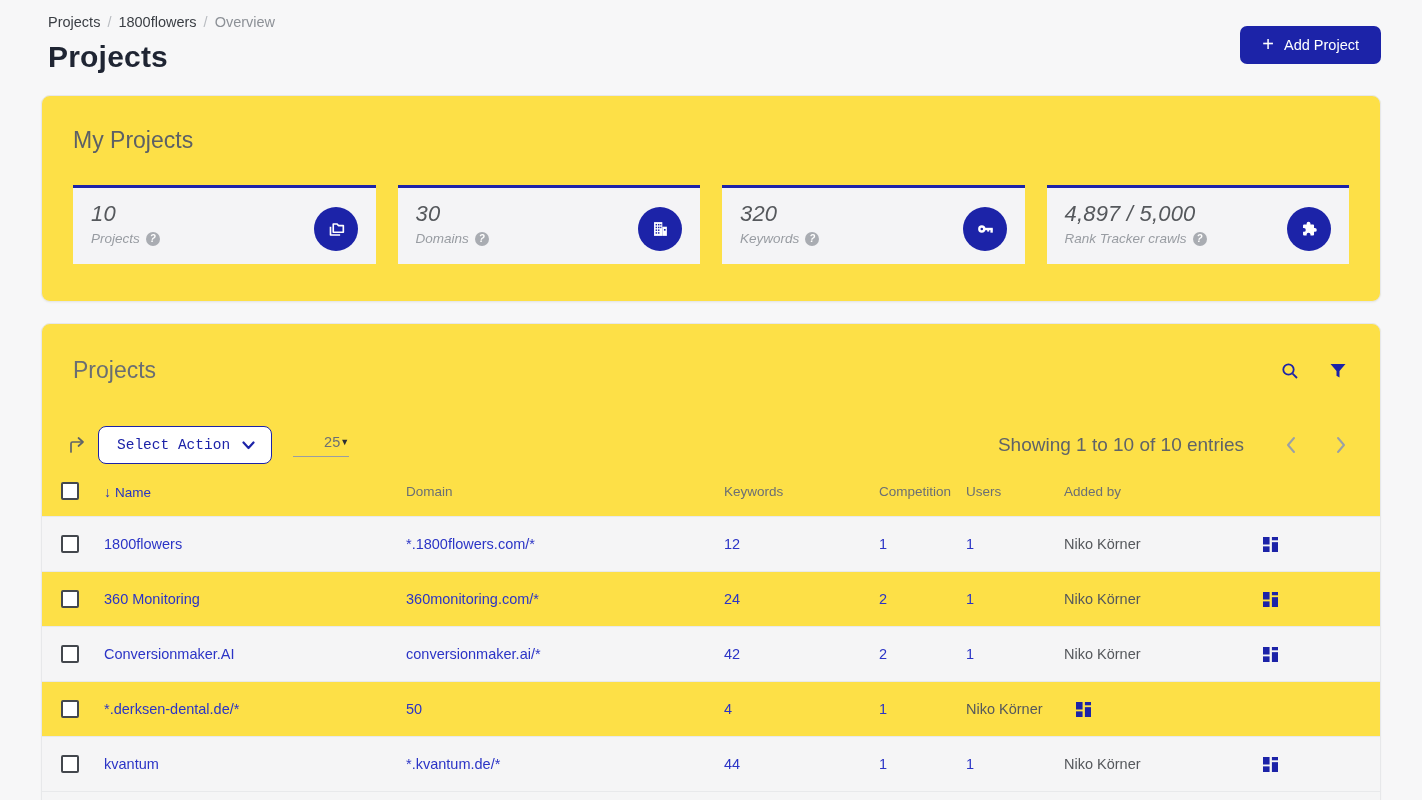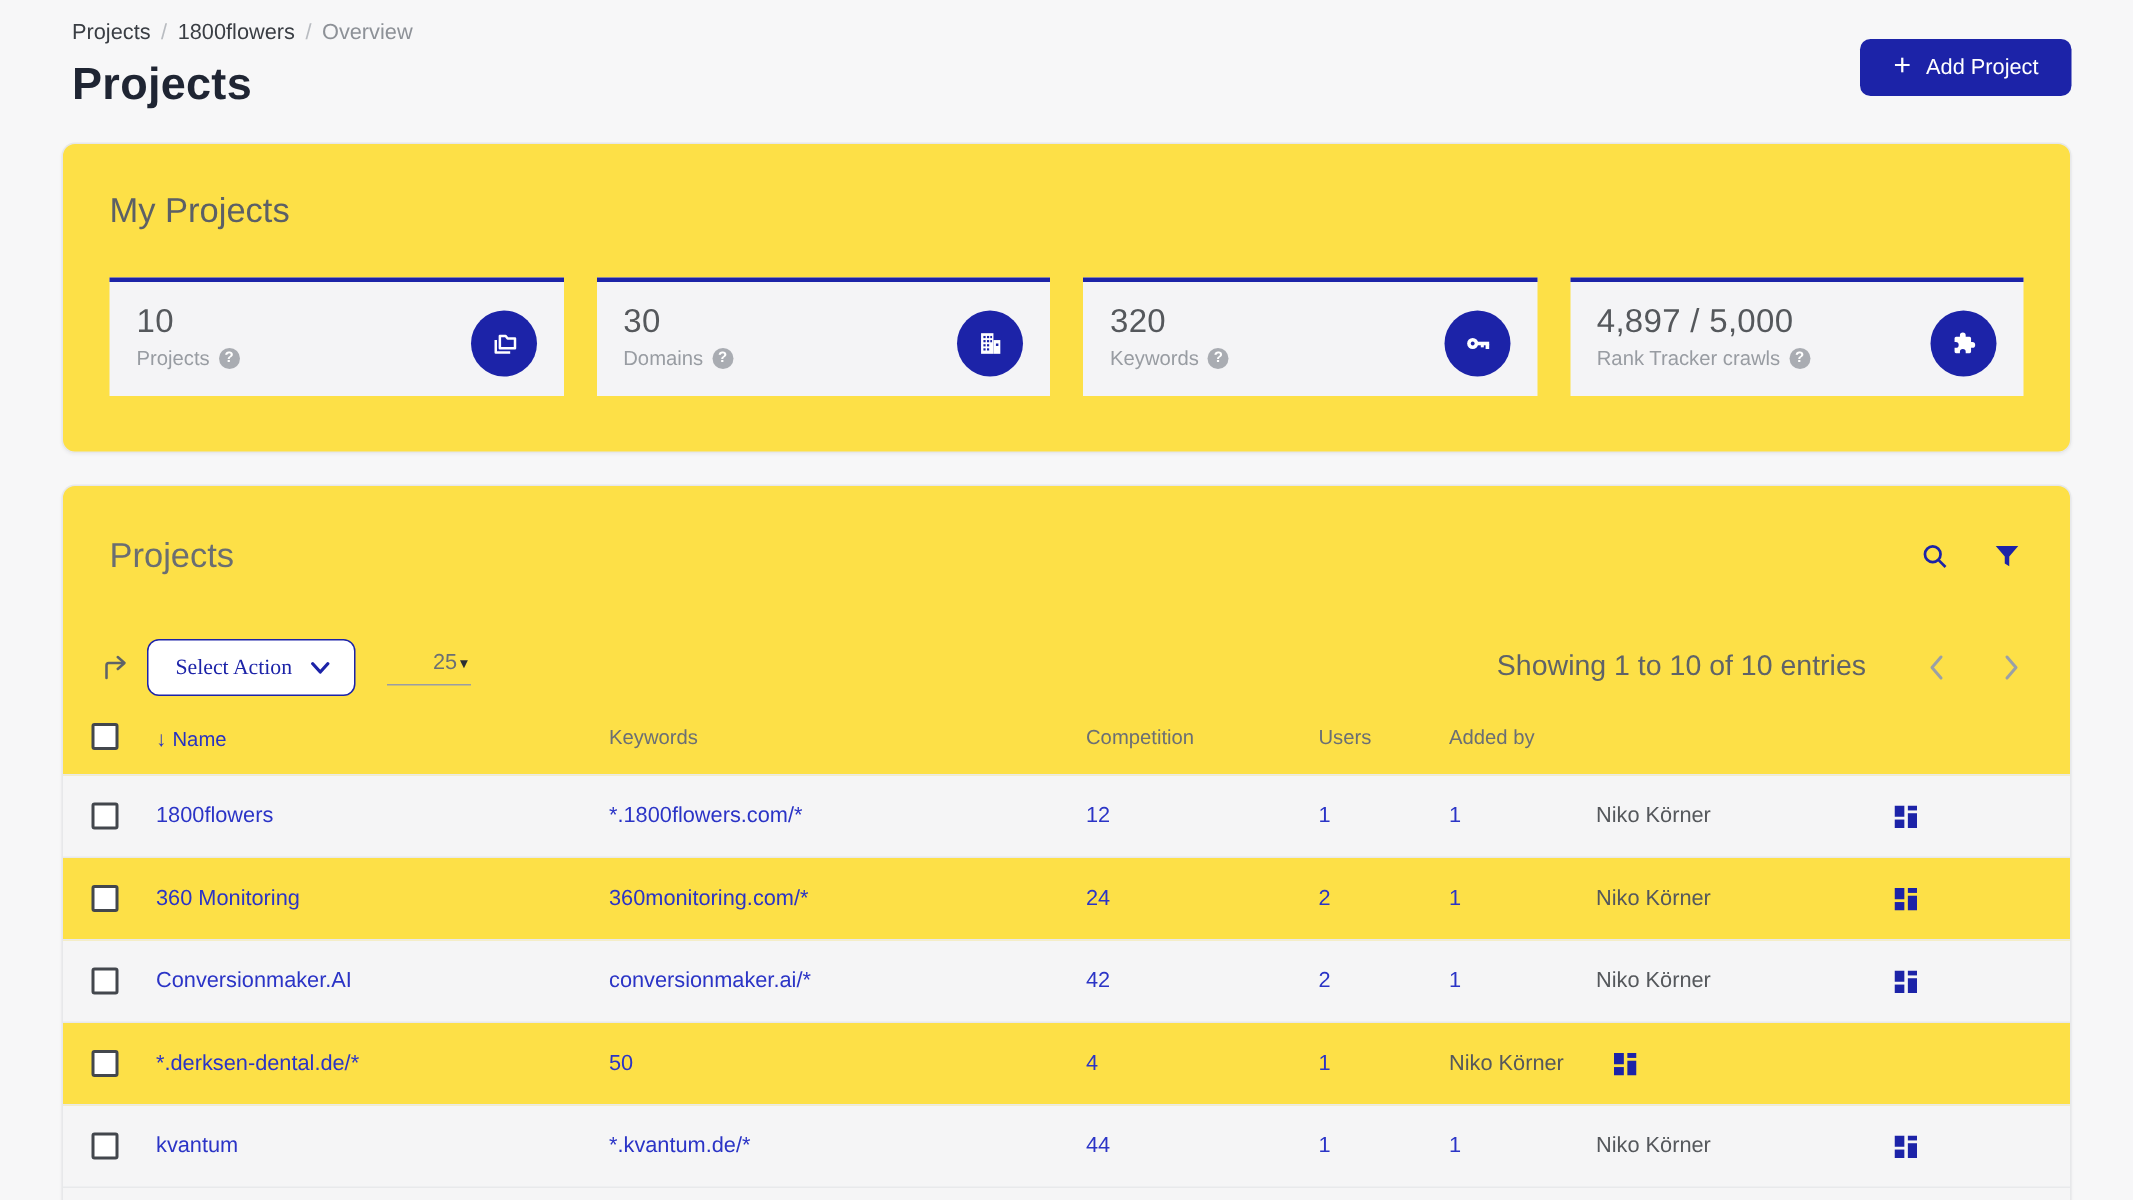--- a/index.html
+++ b/index.html
@@ -31,21 +31,21 @@
   
   .card {
     background:#fde047; border:1px solid #e7e8ea; border-radius:9px;
     box-shadow:0 1px 2px rgba(20,24,60,.04);
     margin-top:21px;
   }
   .card-title { font-size:23px; font-weight:500; color:#5c6066; }
 
   
   .stats-card { padding:31px 31px 37px 31px; }
-  .stats-row { display:flex; gap:22px; margin-top:31px; }
+  .stats-row { display:flex; gap:22px; margin-top:31px;font-style:italic; }
   .stat-tile {
     flex:1; background:#f4f4f6; border-top:3px solid var(--brand);
     height:79px; padding:13px 18px 0 18px;
     display:flex; justify-content:space-between; align-items:flex-start;
     position:relative;
   }
   .stat-value { font-size:22px; color:#55585c; font-weight:400; letter-spacing:.2px; }
   .stat-label { margin-top:4px; font-size:13.5px; color:#989ca2; display:flex; align-items:center; gap:6px; }
   .help-badge {
     width:14px; height:14px; border-radius:50%; background:#a9acb2; color:#fff;
@@ -62,21 +62,21 @@
   .projects-card { padding-top:33px; min-height:520px; }
   .panel-head { display:flex; align-items:center; padding:0 33px 0 31px; }
   .panel-icons { margin-left:auto; display:flex; gap:29px; align-items:center; }
   .icon-btn { background:none; border:none; cursor:pointer; padding:0; display:flex; }
 
   .toolbar { display:flex; align-items:center; margin-top:42px; padding:0 33px 0 24px; }
   .export-btn { background:none; border:none; cursor:pointer; display:flex; padding:0; }
   .select-action-btn {
     margin-left:10px; height:38px; padding:0 16px 0 18px;
     background:#fff; border:1.5px solid var(--brand); border-radius:8px;
-    color:var(--brand); font-size:14.5px; font-weight:500; font-family:Liberation Serif, serif;
+    color:var(--brand); font-size:14.5px; font-weight:500; font-family:Liberation Mono, monospace;
     display:flex; align-items:center; gap:12px; cursor:pointer;
   }
   .pagesize-select {
     margin-left:21px; width:56px; border-bottom:1px solid #9a9da3; padding-bottom:6px;
     display:flex; justify-content:flex-end; align-items:center; cursor:pointer;
     font-size:14.5px; color:#6b6f74;
   }
   .pagesize-caret { font-size:9px; color:#2b2e33; }
   .showing-text { margin-left:auto; font-size:19px; color:#5f6368; }
   .pager-btn { background:none; border:none; cursor:pointer; padding:0; display:flex; }
@@ -265,20 +265,21 @@
 
     <div class="table">
       <div class="trow thead-row">
         <div>
             <div class="cb" style="margin-top:-2px;"></div>
           </div>
         <div class="th sorted">
           <span class="sort-arrow">↓</span>
           <span>Name</span>
         </div>
+        <div class="th">Domain</div>
         <div class="th">Keywords</div>
         <div class="th">Competition</div>
         <div class="th">Users</div>
         <div class="th">Added by</div>
         <div></div>
       </div>
 
       <div class="trow data-row">
         <div>
             <div class="cb"></div>

